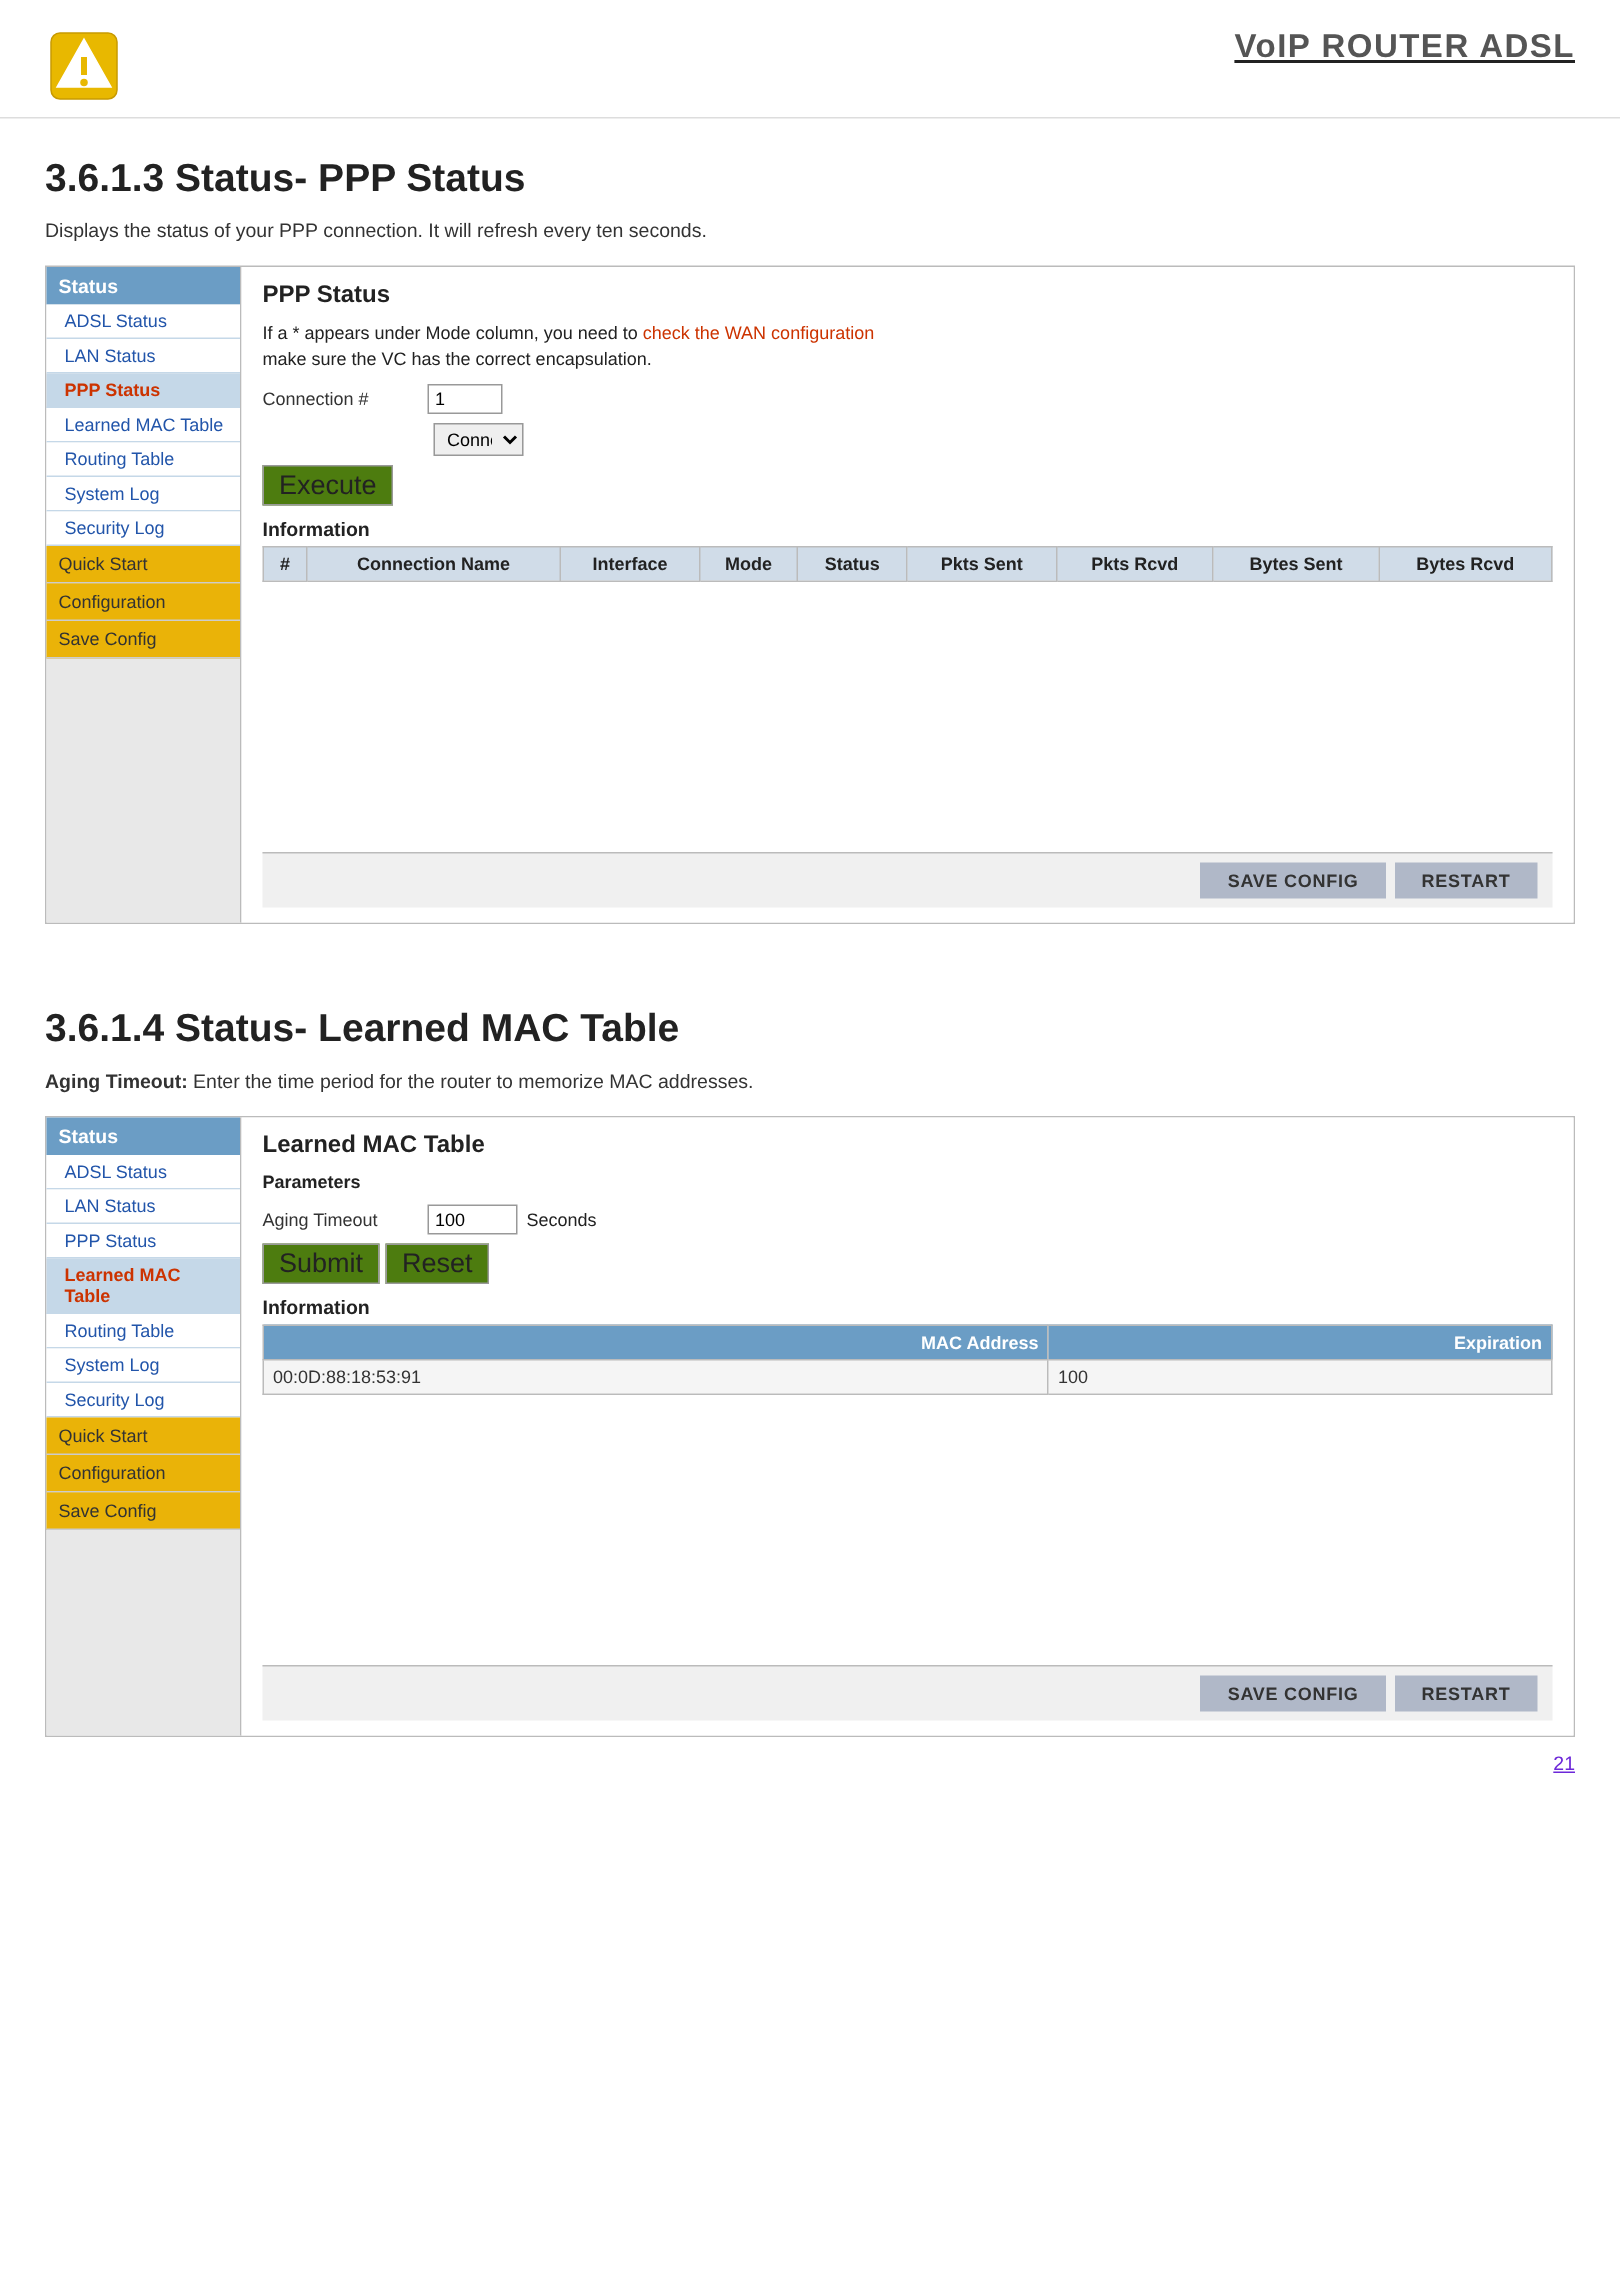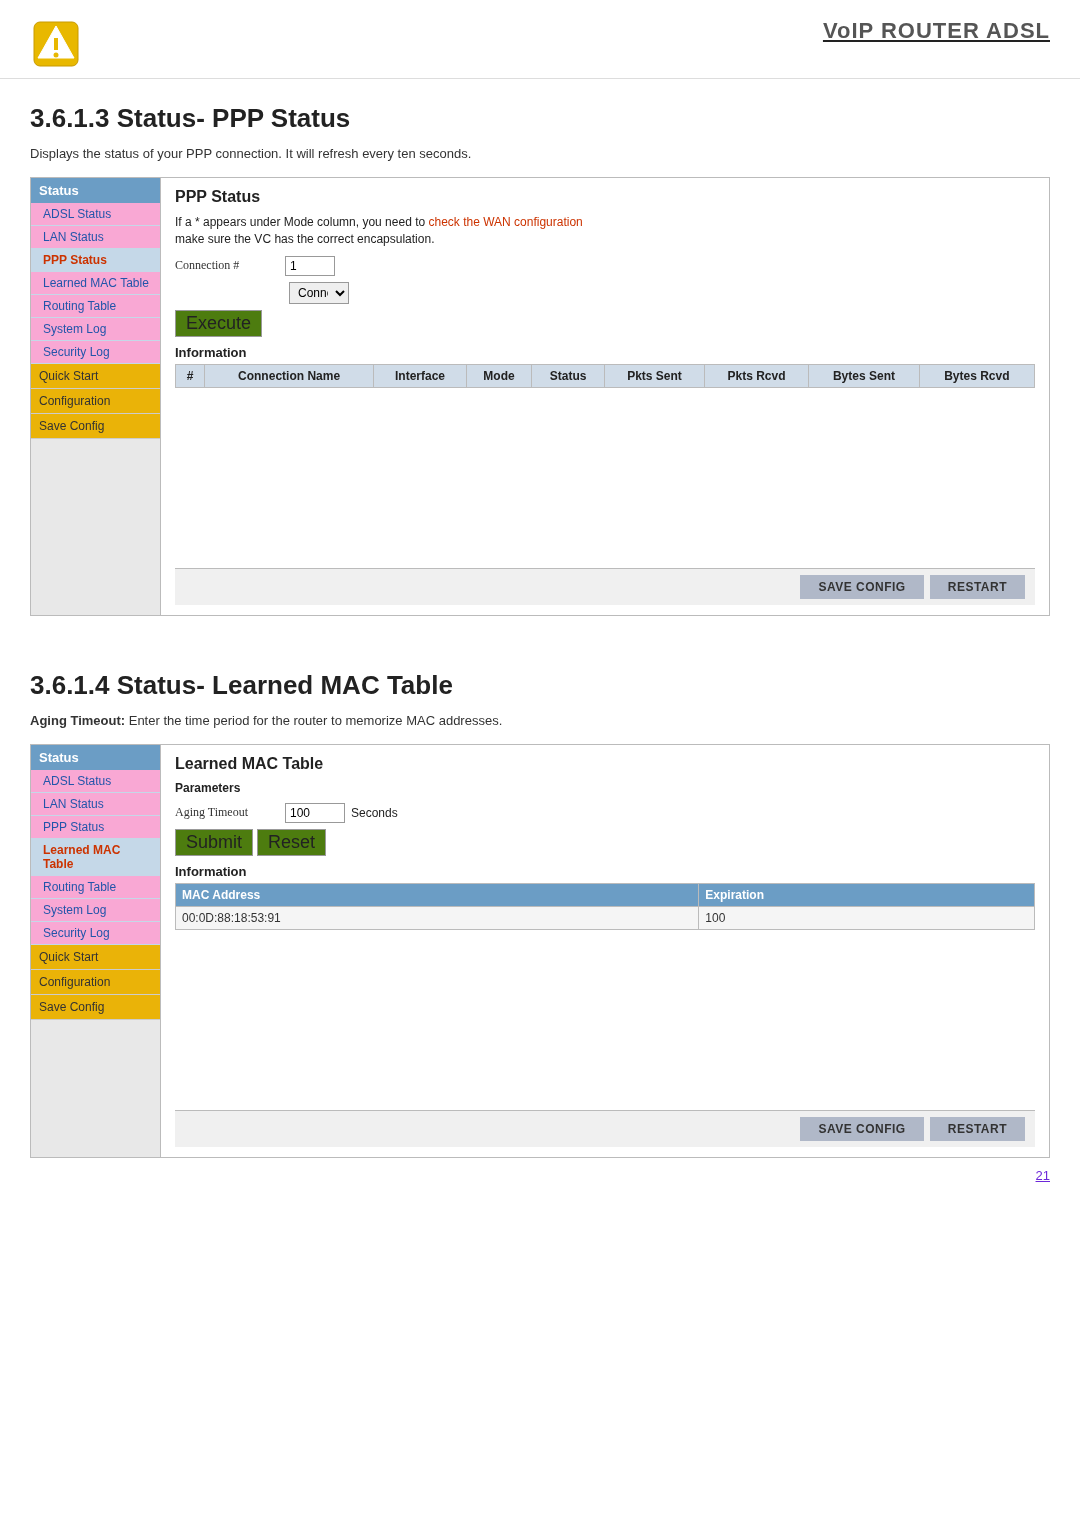--- a/index.html
+++ b/index.html
@@ -76,21 +76,21 @@
       font-weight: bold;
       font-size: 13px;
       padding: 5px 8px;
       cursor: pointer;
     }
     .sidebar-item {
       font-size: 12px;
       padding: 4px 8px 4px 12px;
       color: #2255aa;
       cursor: pointer;
-      background: #f9a8d4;
+      background: #ffffff;
       border-bottom: 1px solid #c5d8e8;
     }
     .sidebar-item.active {
       background: #c5d8e8;
       color: #cc3300;
       font-weight: bold;
     }
     .sidebar-nav-item {
       font-size: 12px;
       padding: 5px 8px;
@@ -125,21 +125,20 @@
     
     .form-row {
       display: flex;
       align-items: center;
       margin-bottom: 6px;
       font-size: 12px;
     }
     .form-label {
       min-width: 110px;
       color: #333;
-      font-family: Liberation Serif, serif;
     }
     .form-input {
       border: 1px solid #999;
       padding: 2px 4px;
       font-size: 12px;
       width: 50px;
     }
     .form-select {
       border: 1px solid #999;
       padding: 2px 4px;
@@ -212,21 +211,21 @@
       padding: 10px 30px;
       font-size: 13px;
       color: #6d28d9;
       text-decoration: underline;
     }
 
     
     .mac-table th {
       background: #6b9dc5;
       color: #fff;
-      text-align: left;
+      text-align: right;
     }
     .mac-table td {
       background: #f5f5f5;
       text-align: left;
     }
 
     .params-header {
       font-size: 12px;
       font-weight: bold;
       color: #222;

